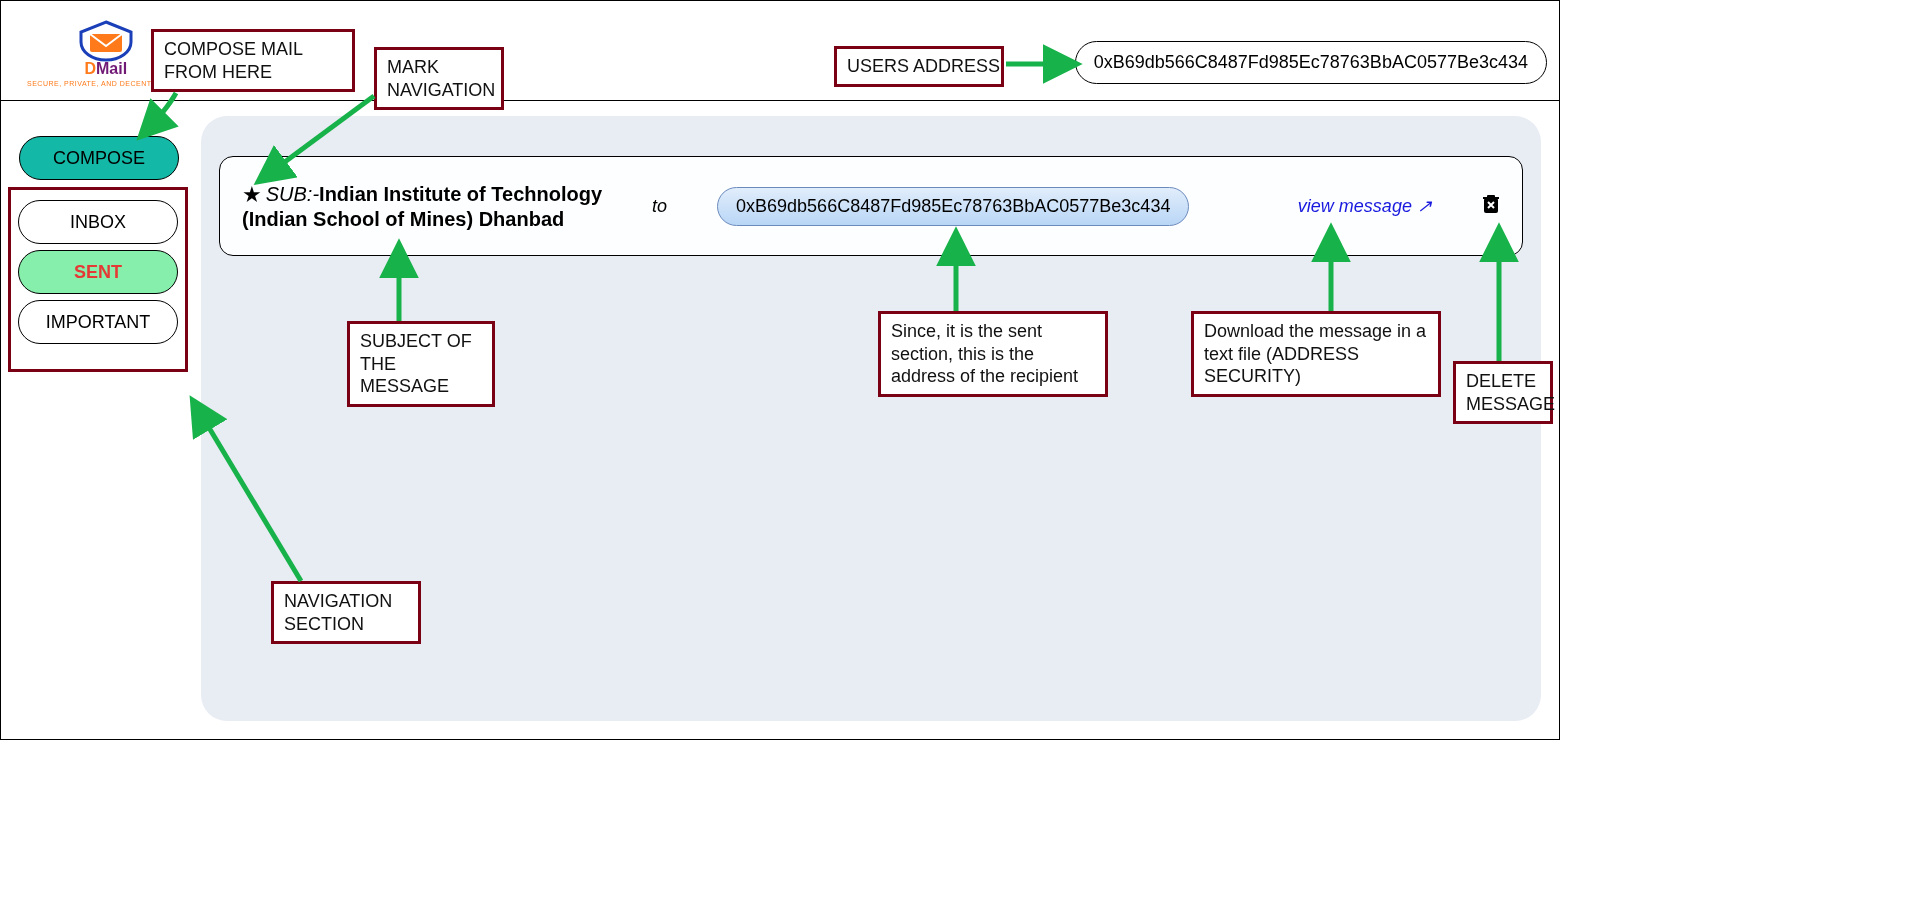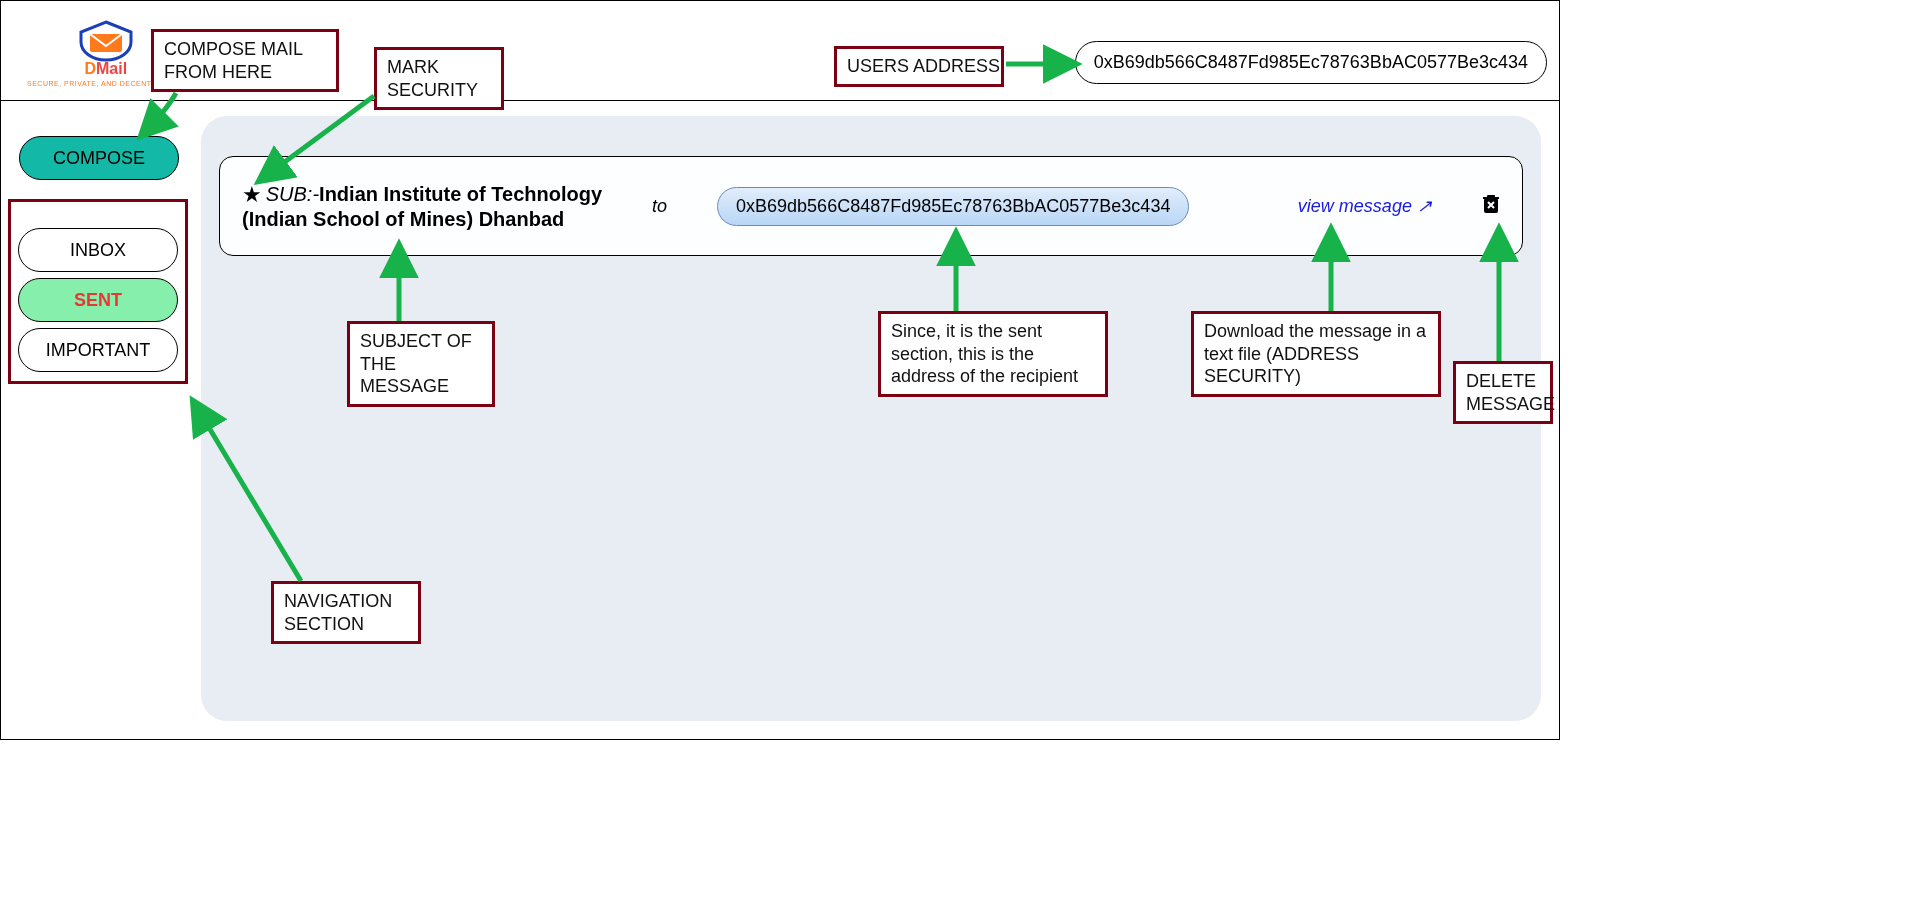--- a/index.html
+++ b/index.html
@@ -24,21 +24,21 @@
     margin-top: 6px;
     text-align: center;
   }
   .logo-svg { display: block; margin: 0 auto; }
   .logo-text {
     font-size: 16px;
     font-weight: 700;
     margin-top: -2px;
   }
   .logo-text .d  { color: #ff7a1a; }
-  .logo-text .mail { color: #ef4444; }
+  .logo-text .mail { color: #701a75; }
   .logo-tag {
     font-size: 7px;
     letter-spacing: 0.5px;
     color: #ff7a1a;
     margin-top: 2px;
   }
   .user-address-pill {
     position: absolute;
     right: 12px;
     top: 40px;
@@ -58,25 +58,25 @@
     font-size: 18px;
     line-height: 1.25;
     padding: 6px 10px;
     white-space: pre-line;
   }
 
   
   .nav-wrap {
     position: absolute;
     left: 7px;
-    top: 198px;
+    top: 186px;
     width: 180px;
     height: 185px;
     border: 3px solid #7a0014;
-    padding-top: 20px;
+    padding-top: 4px;
   }
   .compose-btn {
     position: absolute;
     left: 18px;
     top: 135px;
     width: 160px;
     height: 44px;
     background: #14b8a6;
     border: 1.5px solid #000;
     border-radius: 28px;
@@ -210,24 +210,24 @@
       <svg width="18" height="22" viewBox="0 0 18 22">
         <rect x="2" y="5" width="14" height="15" rx="2" fill="#000"></rect>
         <rect x="5" y="2" width="8" height="3" rx="1" fill="#000"></rect>
         <rect x="1" y="4" width="16" height="2" fill="#000"></rect>
         <path d="M6 9 L12 15 M12 9 L6 15" stroke="#fff" stroke-width="2"></path>
       </svg>
     </span>
   </div>
 </div>
 
-<div class="anno" style="left:150px; top:28px; width:188px;">COMPOSE MAIL
+<div class="anno" style="left:150px; top:28px; width:204px;">COMPOSE MAIL
 FROM HERE</div>
 <div class="anno" style="left:373px; top:46px; width:130px;">MARK
-SECURITY</div>
+NAVIGATION</div>
 <div class="anno" style="left:833px; top:45px; width:170px; white-space:nowrap;">USERS ADDRESS</div>
 <div class="anno" style="left:346px; top:320px; width:148px;">SUBJECT OF
 THE MESSAGE</div>
 <div class="anno" style="left:877px; top:310px; width:230px; white-space:normal;">Since, it is the sent section, this is the address of the recipient</div>
 <div class="anno" style="left:1190px; top:310px; width:250px; white-space:normal;">Download the message in a text file (ADDRESS SECURITY)</div>
 <div class="anno" style="left:1452px; top:360px; width:100px;">DELETE
 MESSAGE</div>
 <div class="anno" style="left:270px; top:580px; width:150px;">NAVIGATION
 SECTION</div>
 

